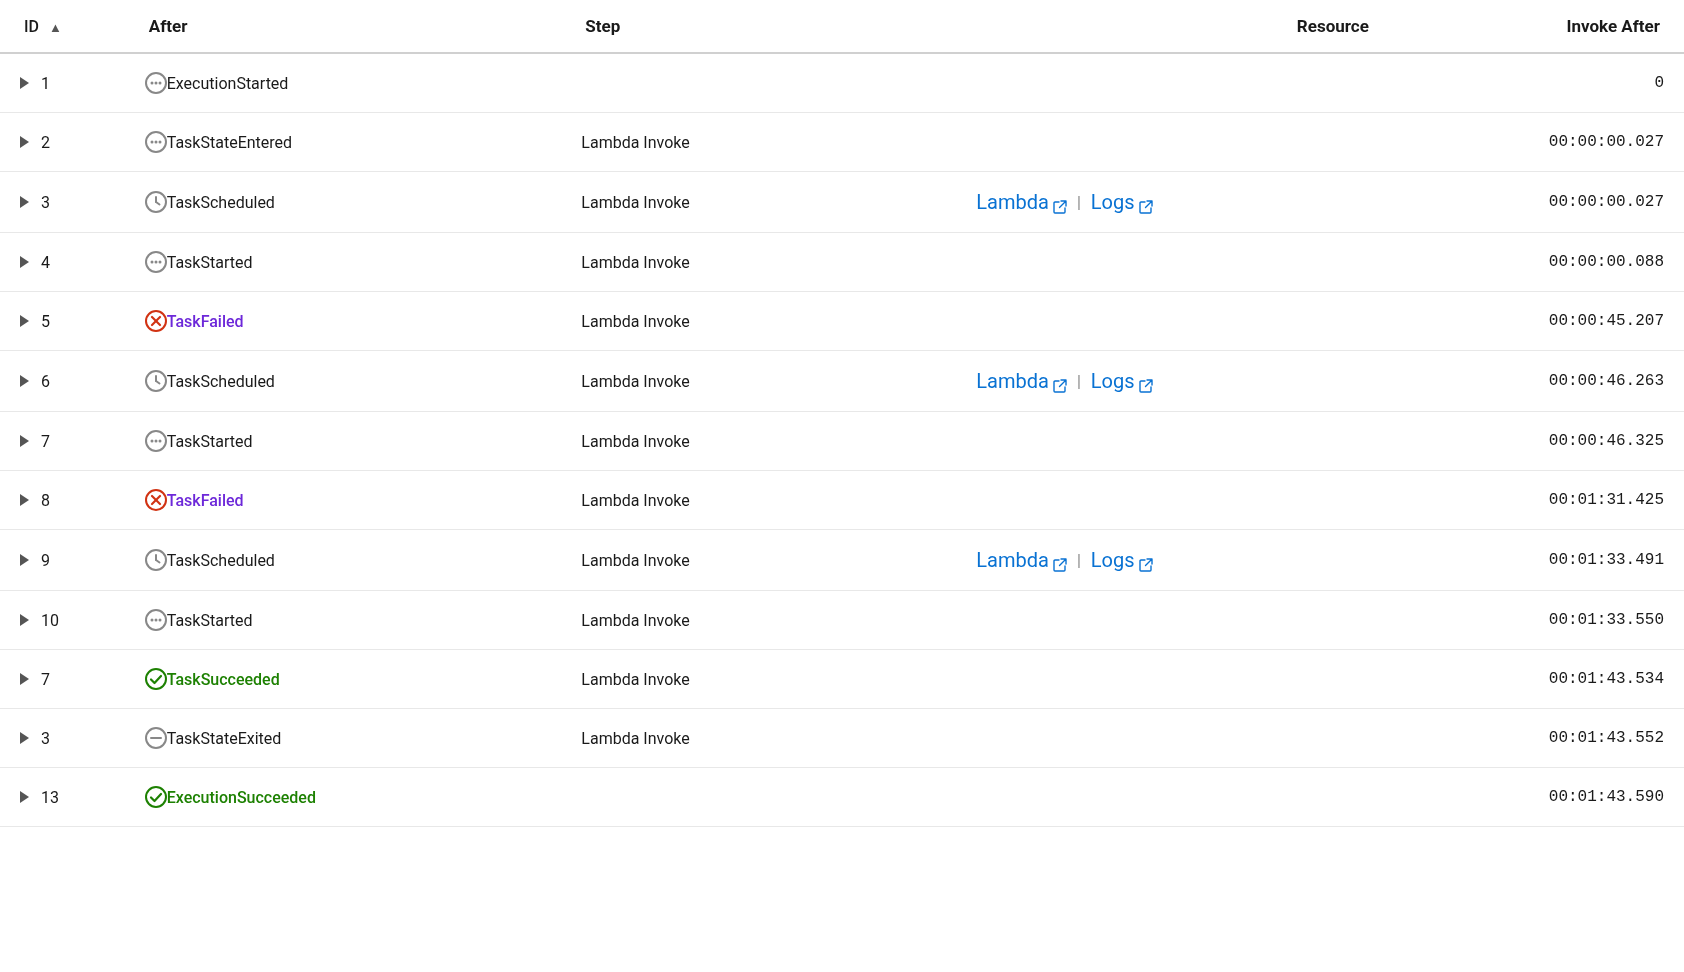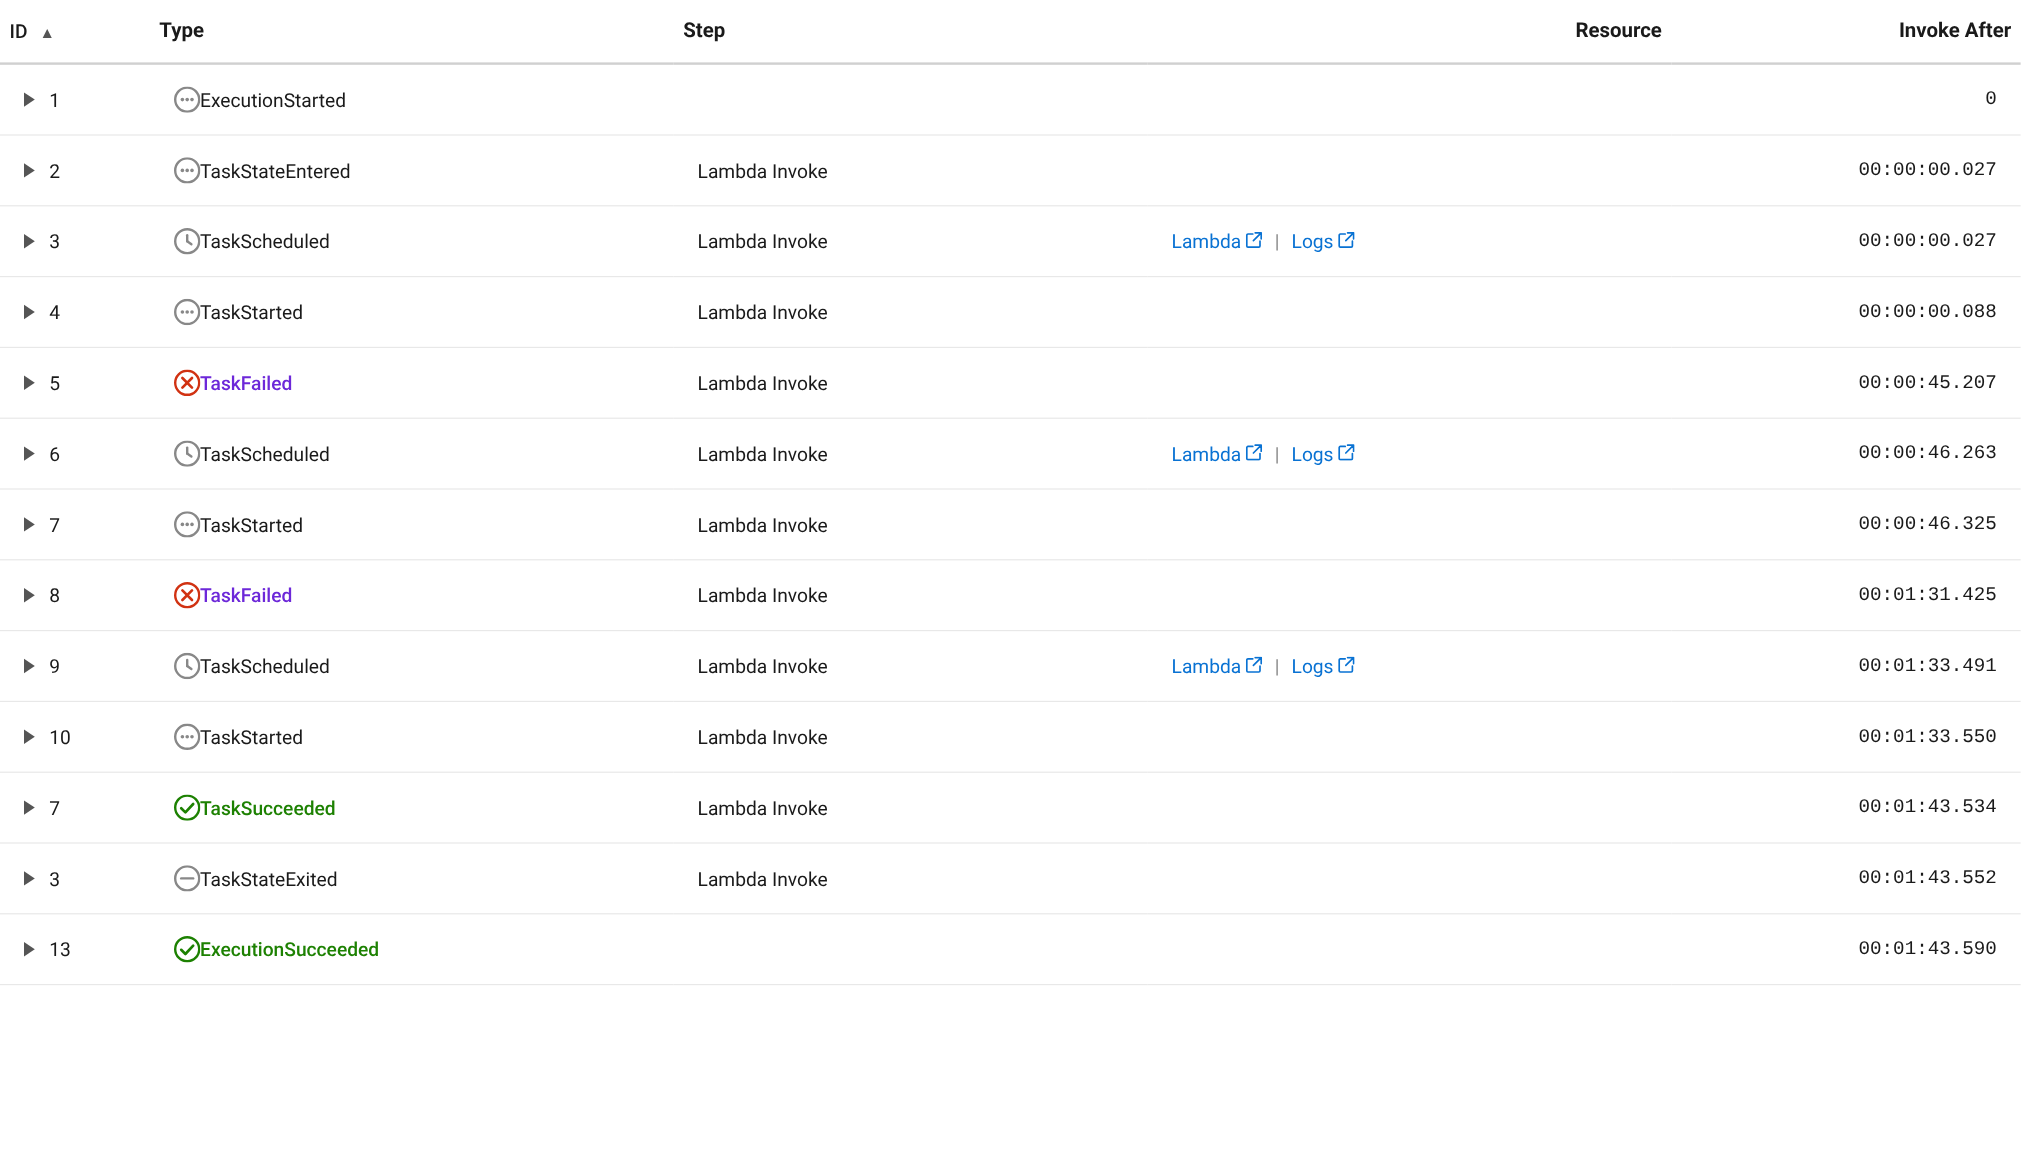--- a/index.html
+++ b/index.html
@@ -24,21 +24,21 @@
       width: 100%;
       border-collapse: collapse;
     }
 
     thead tr {
       border-bottom: 2px solid #d0d0d0;
       background: #fff;
     }
 
     thead th {
-      padding: 16px 8px;
+      padding: 16px 24px;
       text-align: left;
       font-weight: 700;
       font-size: 17px;
       color: #1a1a1a;
       white-space: nowrap;
     }
 
     thead th.col-id {
       width: 120px;
     }
@@ -135,22 +135,23 @@
 
     .resource-cell {
       display: flex;
       align-items: center;
       gap: 6px;
     }
 
     .resource-link {
       color: #0972d3;
       text-decoration: none;
-      font-size: 16px;
+      font-size: 20px;
       display: inline-flex;
+      align-items: center;
       gap: 4px;
     }
 
     .external-icon {
       display: inline-block;
       width: 14px;
       height: 14px;
       vertical-align: middle;
     }
 
@@ -176,21 +177,21 @@
 
 <div class="table-container">
   <table>
     <thead>
       <tr>
         <th class="col-id">
           <span>ID</span>
           <span class="sort-icon">▲</span>
         </th>
         <th class="col-type">
-          <span>Type</span>
+          <span>After</span>
         </th>
         <th class="col-step">
           <span>Step</span>
         </th>
         <th class="col-resource">
           <span>Resource</span>
         </th>
         <th class="col-started-after">
           <span>Invoke After</span>
         </th>

